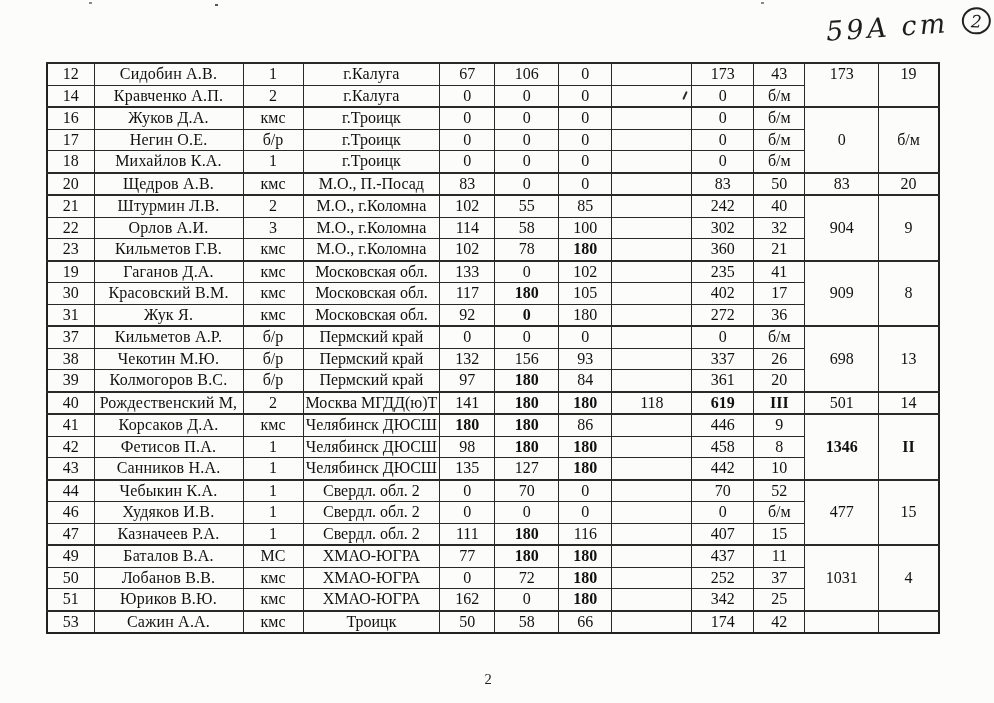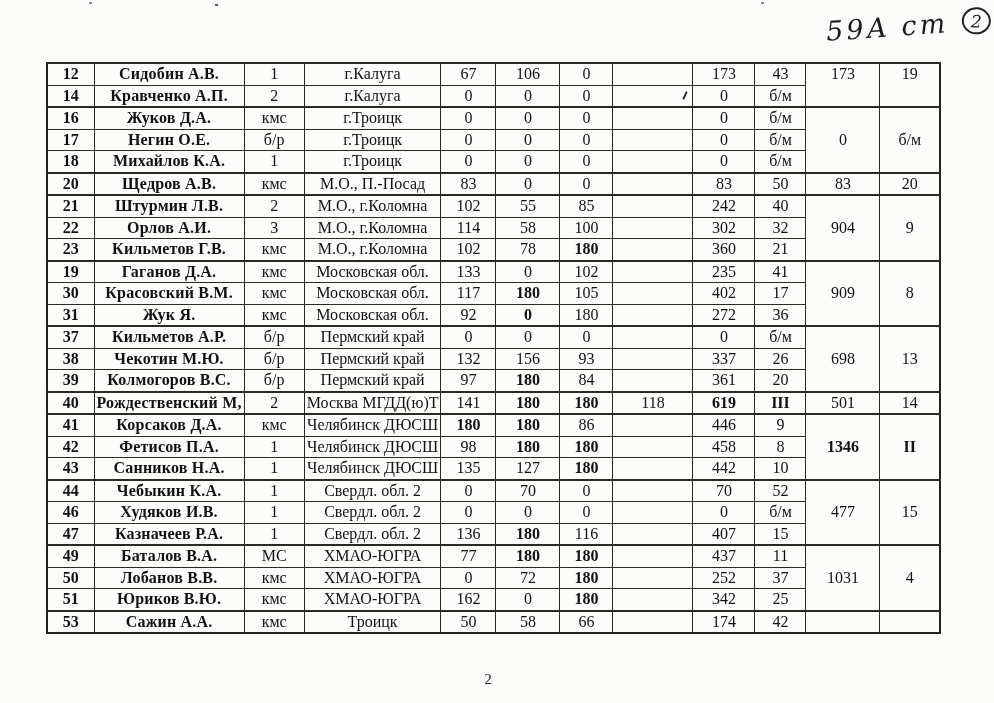--- a/index.html
+++ b/index.html
@@ -13,22 +13,22 @@
     border-collapse:collapse;table-layout:fixed;
     border:2px solid #23211d;
   }
   table.results td{
     border:1px solid #2b2925;
     height:20.5px;padding:0 2px;
     text-align:center;vertical-align:middle;
     font-size:16px;line-height:1;white-space:nowrap;overflow:hidden;
   }
   tr.gs td{border-top-width:2px;}
-  td.c-num{font-size:13.5px;font-weight:bold;}
-  td.c-name{text-align:left;padding-left:5px;font-size:16.5px;letter-spacing:.2px;font-weight:bold;}
+  td.c-num{font-size:13.5px;}
+  td.c-name{text-align:left;padding-left:5px;font-size:16.5px;letter-spacing:.2px;}
   td.c-rank{font-size:15px;}
   td.c-team{text-align:left;padding-left:4px;font-size:13.5px;font-family:Liberation Serif, serif;}
   td.c-g{font-size:16px;}
   td.b{font-weight:bold;}
   tr:first-child td.c-g{vertical-align:top;padding-top:2px;}
   
   .annotation{
     position:absolute;left:826px;top:10px;width:168px;
     display:flex;align-items:center;gap:14px;
     transform:rotate(-4deg);color:#1c1c1c;
@@ -356,21 +356,21 @@
           <td class="c-s">0</td>
           <td class="c-s"></td>
           <td class="c-s">0</td>
           <td class="c-s">б/м</td>
         </tr>
         <tr>
           <td class="c-num">47</td>
           <td class="c-name">Казначеев Р.А.</td>
           <td class="c-rank">1</td>
           <td class="c-team">Свердл. обл. 2</td>
-          <td class="c-s">136</td>
+          <td class="c-s">111</td>
           <td class="c-s b">180</td>
           <td class="c-s">116</td>
           <td class="c-s"></td>
           <td class="c-s">407</td>
           <td class="c-s">15</td>
         </tr>
         <tr class="gs">
           <td class="c-num">49</td>
           <td class="c-name">Баталов В.А.</td>
           <td class="c-rank">МС</td>

